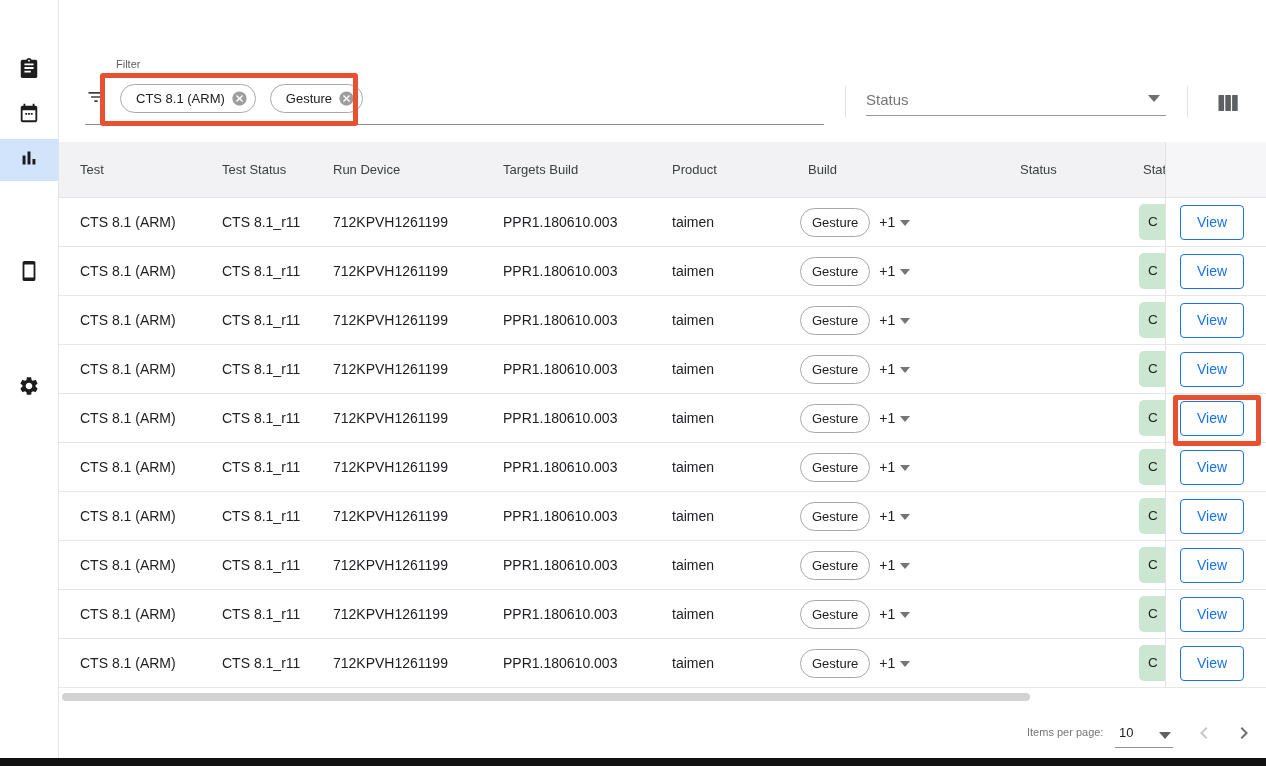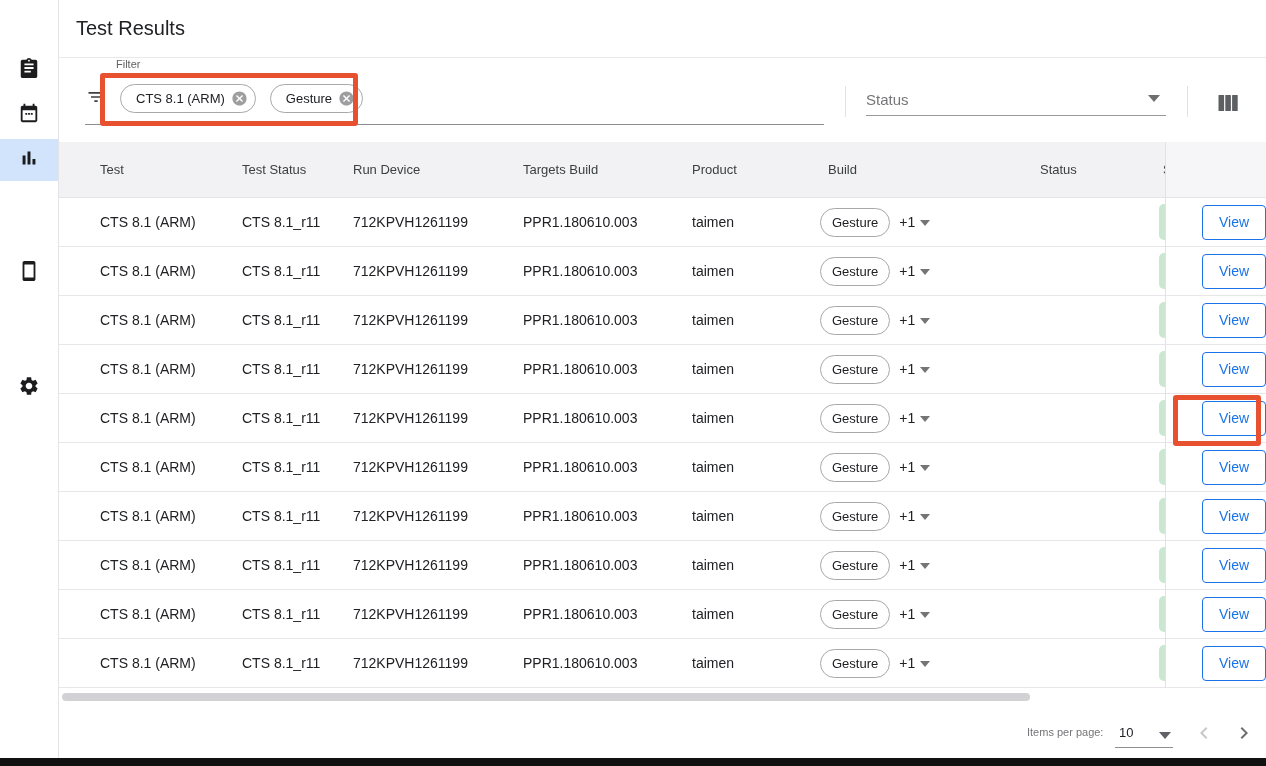--- a/index.html
+++ b/index.html
@@ -37,21 +37,21 @@
   .status-field { position:absolute; left:807px; top:33px; width:300px; height:16px; cursor:pointer; }
   .status-label { font-size:15px; color:#767679; }
   .status-underline { position:absolute; left:807px; top:57px; width:300px; height:1px; background:#99999c; }
   .status-arrow { position:absolute; left:1089px; top:37px; width:0; height:0;
                   border-left:6px solid transparent; border-right:6px solid transparent;
                   border-top:7px solid #6f6f72; }
   .columns-btn { position:absolute; left:1157px; top:34px; width:24px; height:20px; cursor:pointer; }
 
   
   .grid-row { display:grid; grid-template-columns:142px 111px 170px 169px 136px 212px 123px 1fr;
-              align-items:center;padding-left:20px; }
+              align-items:center; }
   .thead { position:absolute; left:0; top:142px; width:1207px; height:56px;
            background:#f2f2f4; border-bottom:1px solid #e4e4e6; }
   .thead .hcell { padding-left:21px; font-size:13px; color:#3c4043; white-space:nowrap; overflow:visible; }
   .thead.grid-row { height:56px; }
   .tbody { position:absolute; left:0; top:198px; width:1207px; }
   .trow { height:49px; border-bottom:1px solid #e7e7e9; background:#fff; }
   .cell { padding-left:21px; font-size:14px; color:#202124; white-space:nowrap; }
   .labels-cell { padding-left:13px; display:flex; align-items:center; }
   .row-chip { height:29px; border:1px solid #a8a8aa; border-radius:16px; background:#fff;
               display:inline-flex; align-items:center; padding:0 11px; font-size:13px; color:#202124; }
@@ -63,21 +63,21 @@
   .status-cell { padding-left:21px; }
   .status-badge { display:inline-block; margin-left:-4px; height:36px; line-height:36px;
                   padding:0 16px 0 9px; background:var(--status-badge-green,#cbe7d1);
                   border-radius:5px; font-size:13.5px; color:#1d1f1e; }
 
   
   .action-col { position:absolute; left:1106px; top:142px; width:101px; height:546px;
                 background:#fff; border-left:1px solid #e2e2e4; z-index:10; }
   .action-head { height:56px; background:#f6f6f8; border-bottom:1px solid #e4e4e6; }
   .action-cell { height:49px; border-bottom:1px solid #e7e7e9; display:flex;
-                 align-items:center; justify-content:flex-end; background:#fff; }
+                 align-items:center; justify-content:flex-start; background:#fff;padding-left:14px; }
   .view-btn { width:64px; height:35px; background:#fff; border:1px solid var(--accent-blue,#1a73e8);
               border-radius:4px; color:var(--accent-blue,#1a73e8); font-size:14px;
               font-family:"Liberation Sans",sans-serif; cursor:pointer; }
 
   
   .annotation { position:absolute; border:5px solid var(--annotation-red,#e8512f);
                 border-radius:3px; z-index:40; pointer-events:none; }
   .annotation.a1 { left:41px; top:73px; width:258px; height:53px; }
   .annotation.a2 { left:1114px; top:395px; width:88px; height:51px; }
 
@@ -126,23 +126,20 @@
     </div>
     <div class="nav-item" style="top:367px">
       <span><svg viewBox="0 0 24 24" fill="#1c1c1e">
             <path d="M19.14 12.94c.04-.3.06-.61.06-.94 0-.32-.02-.64-.07-.94l2.03-1.58c.18-.14.23-.41.12-.61l-1.92-3.32c-.12-.22-.37-.29-.59-.22l-2.39.96c-.5-.38-1.03-.7-1.62-.94l-.36-2.54c-.04-.24-.24-.41-.48-.41h-3.84c-.24 0-.43.17-.47.41l-.36 2.54c-.59.24-1.13.57-1.62.94l-2.39-.96c-.22-.08-.47 0-.59.22L2.74 8.87c-.12.21-.08.47.12.61l2.03 1.58c-.05.3-.09.63-.09.94s.02.64.07.94l-2.03 1.58c-.18.14-.23.41-.12.61l1.92 3.32c.12.22.37.29.59.22l2.39-.96c.5.38 1.03.7 1.62.94l.36 2.54c.05.24.24.41.48.41h3.84c.24 0 .44-.17.47-.41l.36-2.54c.59-.24 1.13-.56 1.62-.94l2.39.96c.22.08.47 0 .59-.22l1.92-3.32c.12-.22.07-.47-.12-.61l-2.01-1.58zM12 15.6c-1.98 0-3.6-1.62-3.6-3.6s1.62-3.6 3.6-3.6 3.6 1.62 3.6 3.6-1.62 3.6-3.6 3.6z"></path>
           </svg></span>
     </div>
   </div>
 
   <div class="main">
 
-    <div class="titlebar">
-      <div class="page-title">Test Results</div>
-    </div>
 
     <div class="toolbar">
       <span class="filter-icon">
         <svg viewBox="0 0 24 24" fill="#3c4043">
             <path d="M10 18h4v-2h-4v2zM3 6v2h18V6H3zm3 7h12v-2H6v2z"></path>
           </svg>
       </span>
       <div class="filter-label">Filter</div>
 
       <div class="chips-row">

